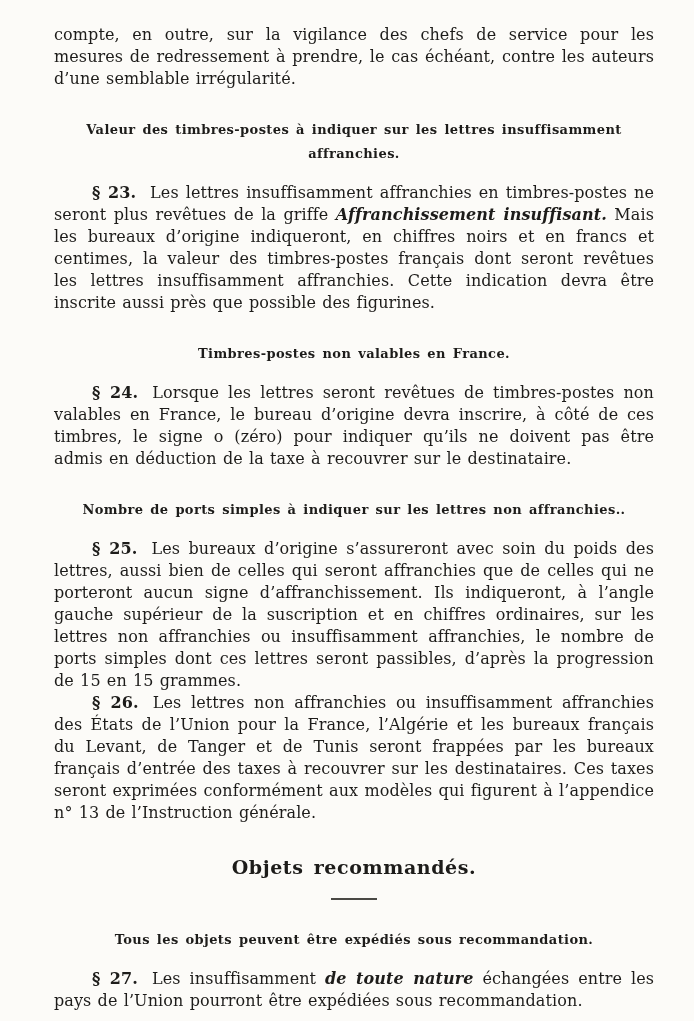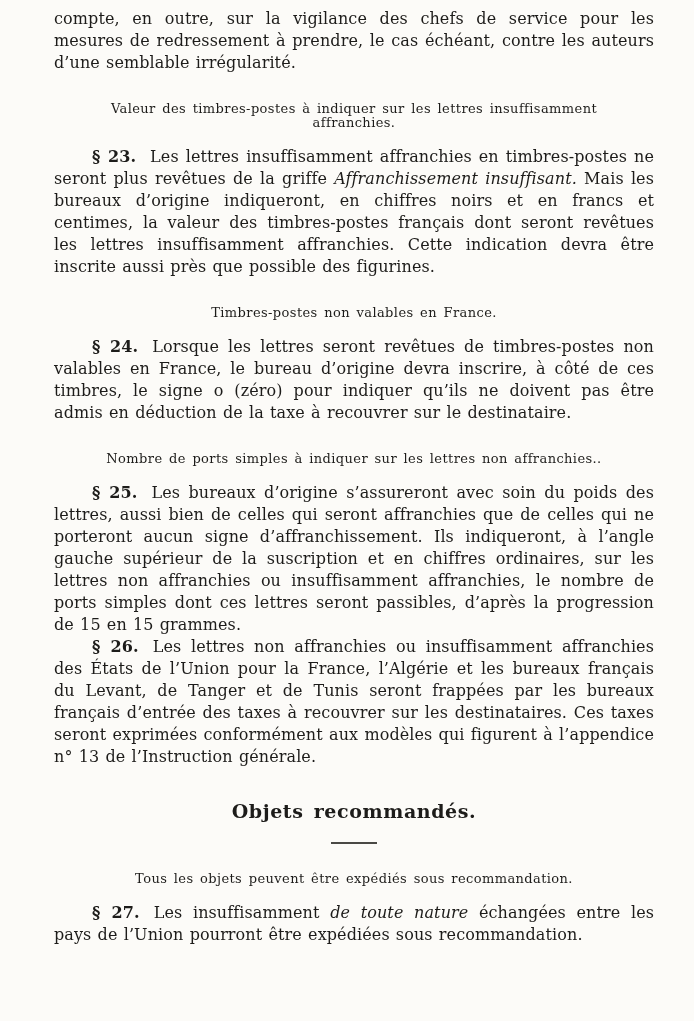--- a/index.html
+++ b/index.html
@@ -8,43 +8,43 @@
     background: #ffffff;
   }
   .page {
     position: relative;
     width: 694px;
     height: 1021px;
     box-sizing: border-box;
     background: #fcfbf8;
     color: #1d1c1a;
     font-family: "DejaVu Serif", "Liberation Serif", serif;
-    padding: 8px 40px 10px 54px;
+    padding: 24px 40px 10px 54px;
     overflow: hidden;
   }
   .body-para {
     font-size: 16px;
     line-height: 22px;
     text-align: justify;
     margin: 0;
     letter-spacing: 0.1px;
     word-spacing: 1px;
   }
   .indent {
     text-indent: 38px;
   }
   .marker {
     font-weight: bold;
     margin-right: 14px;
   }
   .subheading {
     font-size: 13px;
-    font-weight: normal;
+    font-weight: bold;
     text-align: center;
-    line-height: 14px;
+    line-height: 24px;
     letter-spacing: 0.4px;
     word-spacing: 2px;
     margin: 28px auto 16px auto;
     max-width: 560px;
   }
   .subheading.tight {
     max-width: 620px;
   }
   .chapter {
     margin-top: 32px;
@@ -57,21 +57,21 @@
     word-spacing: 3px;
     margin: 0;
   }
   .chapter-rule {
     width: 46px;
     height: 0;
     border: none;
     border-top: 2px solid #4a4945;
     margin: 20px auto 8px auto;
   }
-  em { font-style: italic; }
+  em { font-style: italic; font-weight: bold; }
 </style>
 </head>
 <body>
 
 <div class="page">
 
   <p class="body-para">compte, en outre, sur la vigilance des chefs de service pour les mesures de redressement à prendre, le cas échéant, contre les auteurs d’une semblable irrégularité.</p>
 
   <h2 class="subheading">Valeur des timbres-postes à indiquer sur les lettres insuffisamment affranchies.</h2>
   <p class="body-para indent"><span class="marker">§ 23.</span><span>Les lettres insuffisamment affranchies en timbres-postes ne seront plus revêtues de la griffe </span><em>Affranchissement insuffisant.</em><span> Mais les bureaux d’origine indiqueront, en chiffres noirs et en francs et centimes, la valeur des timbres-postes français dont seront revêtues les lettres insuffisamment affranchies. Cette indication devra être inscrite aussi près que possible des figurines.</span></p>

